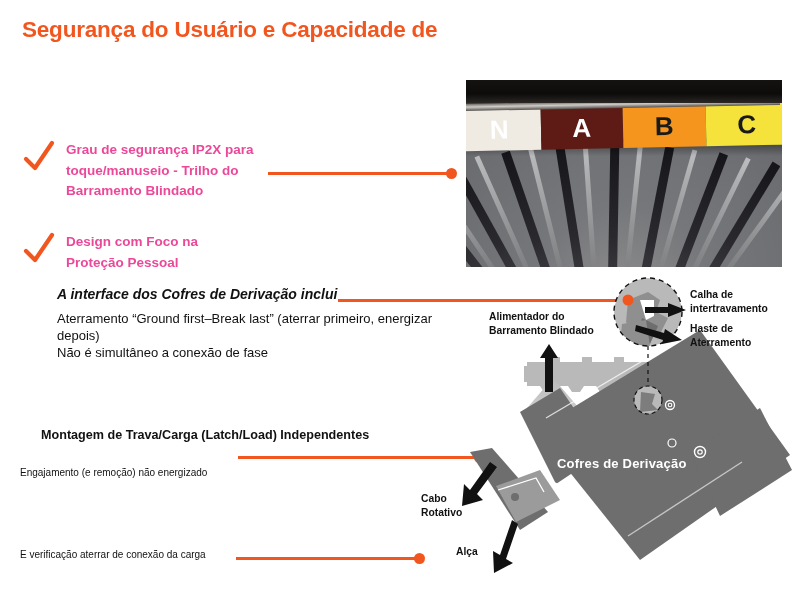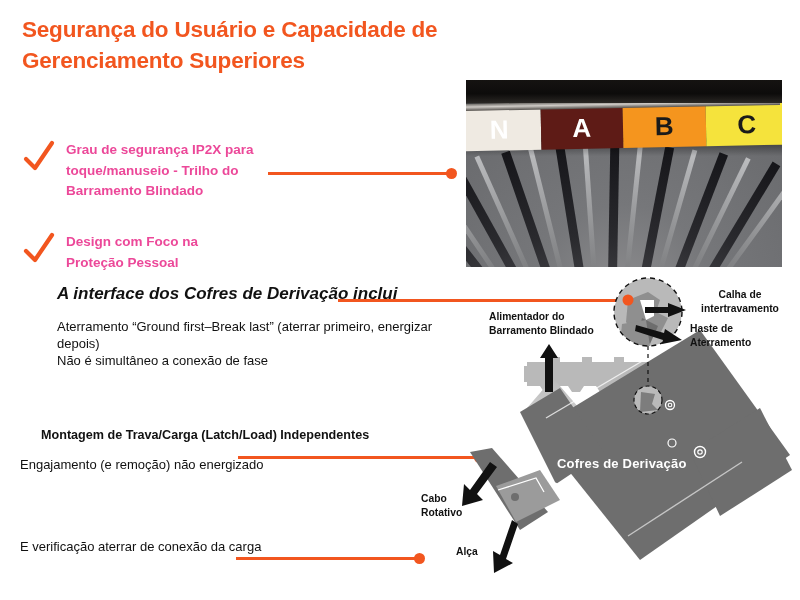--- a/index.html
+++ b/index.html
@@ -58,49 +58,49 @@
   #check-item-2 { left: 22px; top: 232px; width: 300px; }
 
   
   #interface-block {
     position: absolute;
     left: 57px;
     top: 286px;
     width: 400px;
   }
   #interface-heading {
-    font-size: 17px;
+    font-size: 14px;
     font-weight: bold;
     font-style: italic;
     color: #111111;
     line-height: 16px;
-    margin-bottom: 16px;
+    margin-bottom: 8px;
   }
   .interface-sub {
     font-size: 13px;
     font-weight: normal;
     color: #111111;
     line-height: 17px;
   }
 
   
   .feature-block { position: absolute; }
   .feature-title {
     font-size: 12.6px;
     font-weight: bold;
     color: #111111;
     line-height: 18px;
     margin-left: 21px;
   }
   .feature-sub {
-    font-size: 13px;
+    font-size: 10px;
     font-weight: normal;
     color: #111111;
     line-height: 17px;
-    margin-top: 12px;
+    margin-top: 20px;
   }
   #feature-block-1 { left: 20px; top: 426px; width: 400px; }
   #feature-block-2 { left: 20px; top: 526px; width: 400px; }
 
   
   .leader {
     position: absolute;
     height: 3px;
     background: #F2561F;
   }
@@ -188,21 +188,21 @@
 
   
   .diag-label {
     position: absolute;
     font-size: 10.3px;
     font-weight: bold;
     line-height: 13.5px;
     color: #111111;
     white-space: pre-line;
   }
-  #label-calha       { left: 690px; top: 288px; width: 100px; text-align: center; }
+  #label-calha       { left: 690px; top: 288px; width: 100px; }
   #label-haste       { left: 690px; top: 322px; width: 100px; }
   #label-alimentador { left: 489px; top: 310px; width: 120px; text-align: left; }
   #label-cabo        { left: 421px; top: 492px; width: 80px; }
   #label-alca        { left: 456px; top: 545px; width: 60px; }
   #label-cofres {
     position: absolute;
     left: 557px;
     top: 456px;
     font-size: 13px;
     font-weight: bold;
@@ -218,21 +218,20 @@
     pointer-events: none;
   }
 </style>
 </head>
 <body>
 
 <div class="stage">
 
   <div id="page-title">
     <span class="ln">Segurança do Usuário e Capacidade de</span>
-    <span class="ln">Gerenciamento Superiores</span>
   </div>
 
   <div id="busbar-photo">
     <div class="ph-floor"></div>
     <div class="fin" style="transform:rotate(-38deg);left:14px;"></div>
     <div class="fin lite" style="transform:rotate(-34deg);left:30px;"></div>
     <div class="fin" style="transform:rotate(-29deg);left:46px;"></div>
     <div class="fin lite" style="transform:rotate(-24deg);left:62px;"></div>
     <div class="fin" style="transform:rotate(-19deg);left:78px;"></div>
     <div class="fin lite" style="transform:rotate(-14deg);left:94px;"></div>

